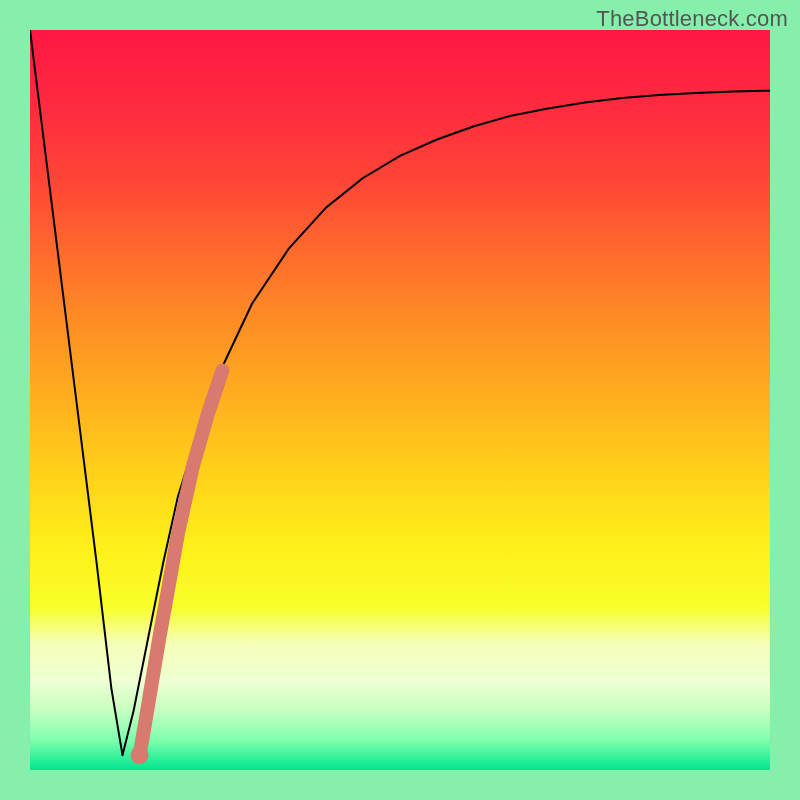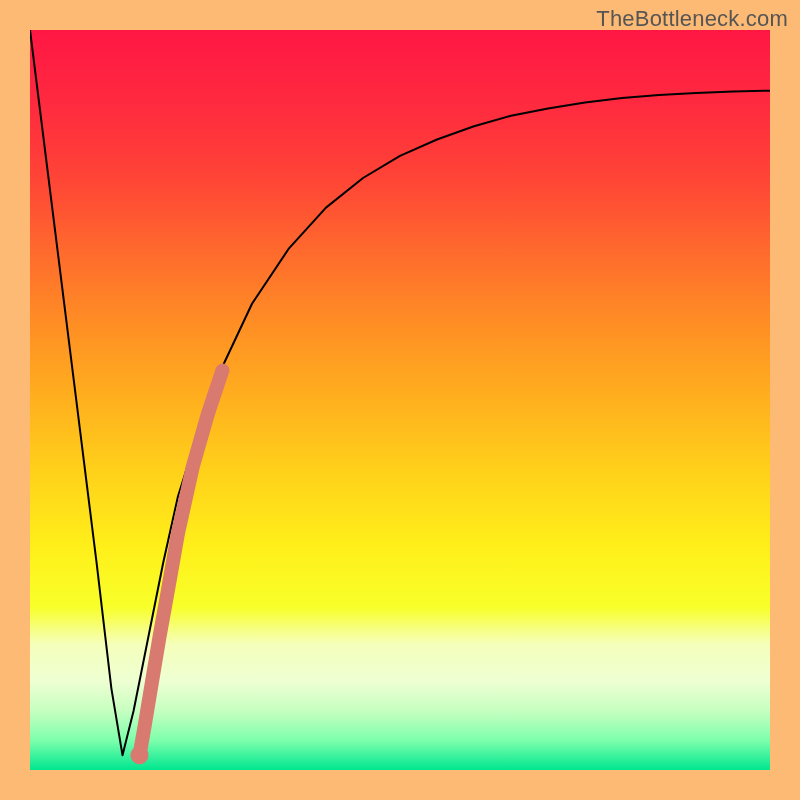--- a/index.html
+++ b/index.html
@@ -8,21 +8,21 @@
     width: 800px;
     height: 800px;
     overflow: hidden;
     background: #000;
     font-family: Arial, Helvetica, sans-serif;
   }
   .frame {
     position: relative;
     width: 800px;
     height: 800px;
-    background: #fdba74;
+    background: #86efac;
   }
   .plot-area {
     position: absolute;
     left: 30px;
     top: 30px;
     width: 740px;
     height: 740px;
     overflow: hidden;
   }
   .gradient-bg {

